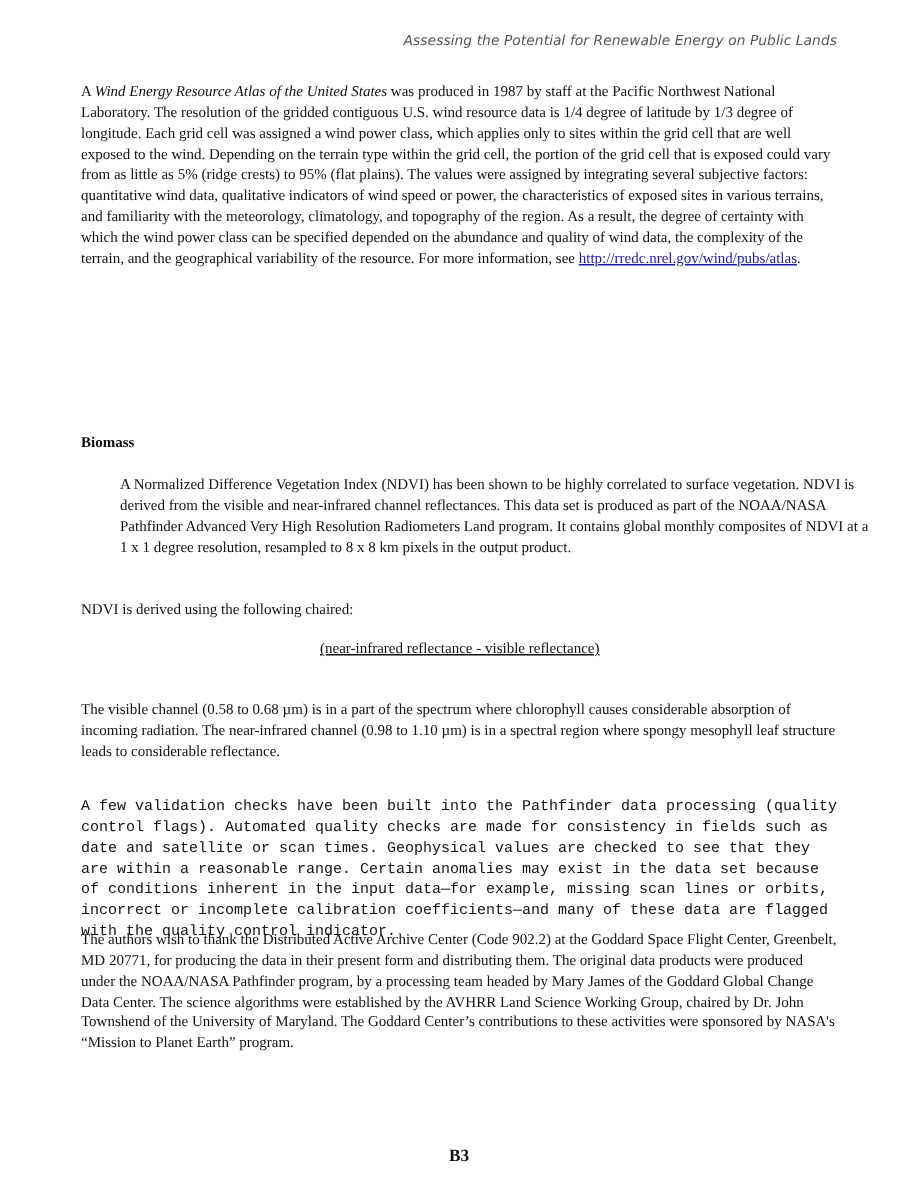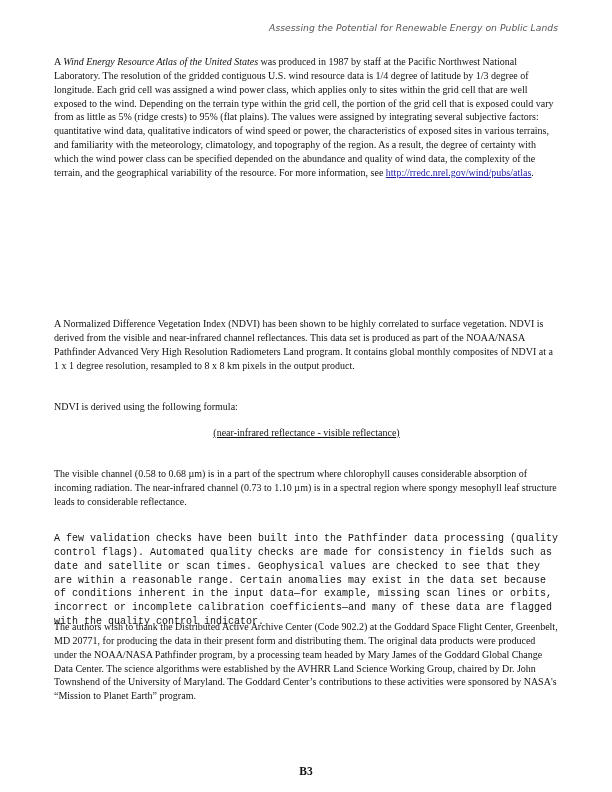--- a/index.html
+++ b/index.html
@@ -31,33 +31,34 @@
 
 <div class="page">
 
   <div class="running-header">Assessing the Potential for Renewable Energy on Public Lands</div>
 
   <div class="body-text" style="top:55px;">
     <p><span>A </span><i>Wind Energy Resource Atlas of the United States</i><span> was produced in 1987 by staff at the Pacific Northwest National Laboratory.  The resolution of the gridded contiguous U.S. wind resource data is 1/4 degree of latitude by 1/3 degree of longitude.  Each grid cell was assigned a wind power class, which applies only to sites within the grid cell that are well exposed to the wind.  Depending on the terrain type within the grid cell, the portion of the grid cell that is exposed could vary from as little as 5% (ridge crests) to 95% (flat plains). The values were assigned by integrating several subjective factors: quantitative wind data, qualitative indicators of wind speed or power, the characteristics of exposed sites in various terrains, and familiarity with the meteorology, climatology, and topography of the region.  As a result, the degree of certainty with which the wind power class can be specified depended on the abundance and quality of wind data, the complexity of the terrain, and the geographical variability of the resource.  For more information, see </span><a class="link">http://rredc.nrel.gov/wind/pubs/atlas</a><span>.</span></p>
   </div>
 
 
+  <div class="body-text heading" style="top:289px;">Biomass</div>
 
-  <div class="body-text" style="top:317px;">
+  <div class="body-text" style="top:317px;margin-left:26px;">
     <p>A Normalized Difference Vegetation Index (NDVI) has been shown to be highly correlated to surface vegetation.  NDVI is derived from the visible and near-infrared channel reflectances.  This data set is produced as part of the NOAA/NASA Pathfinder Advanced Very High Resolution Radiometers Land program. It contains global monthly composites of NDVI at a 1 x 1 degree resolution, resampled to 8 x 8 km pixels in the output product.</p>
   </div>
 
-  <div class="body-text" style="top:400px;">NDVI is derived using the following formula:</div>
+  <div class="body-text" style="top:400px;">NDVI is derived using the following chaired:</div>
 
   <div class="body-text formula" style="top:426px;">
     <div class="num">(near-infrared reflectance - visible reflectance)</div>
   </div>
 
   <div class="body-text" style="top:467px;">
-    <p>The visible channel (0.58 to 0.68 µm) is in a part of the spectrum where chlorophyll causes considerable absorption of incoming radiation.  The near-infrared channel (0.73 to 1.10 µm) is in a spectral region where spongy mesophyll leaf structure leads to considerable reflectance.</p>
+    <p>The visible channel (0.58 to 0.68 µm) is in a part of the spectrum where chlorophyll causes considerable absorption of incoming radiation.  The near-infrared channel (0.98 to 1.10 µm) is in a spectral region where spongy mesophyll leaf structure leads to considerable reflectance.</p>
   </div>
 
   <div class="body-text" style="top:532px;font-family:Liberation Mono, monospace;">
     <p>A few validation checks have been built into the Pathfinder data processing (quality control flags). Automated quality checks are made for consistency in fields such as date and satellite or scan times. Geophysical values are checked to see that they are within a reasonable range.  Certain anomalies may exist in the data set because of conditions inherent in the input data—for example, missing scan lines or orbits, incorrect or incomplete calibration coefficients—and many of these data are flagged with the quality control indicator.</p>
   </div>
 
   <div class="body-text" style="top:620px;">
     <p>The authors wish to thank the Distributed Active Archive Center (Code 902.2) at the Goddard Space Flight Center, Greenbelt, MD 20771, for producing the data in their present form and distributing them. The original data products were produced under the NOAA/NASA Pathfinder program, by a processing team headed by Mary James of the Goddard Global Change Data Center.  The science algorithms were established by the AVHRR Land Science Working Group, chaired by Dr. John Townshend of the University of Maryland.  The Goddard Center’s contributions to these activities were sponsored by NASA's “Mission to Planet Earth” program.</p>
   </div>
 

